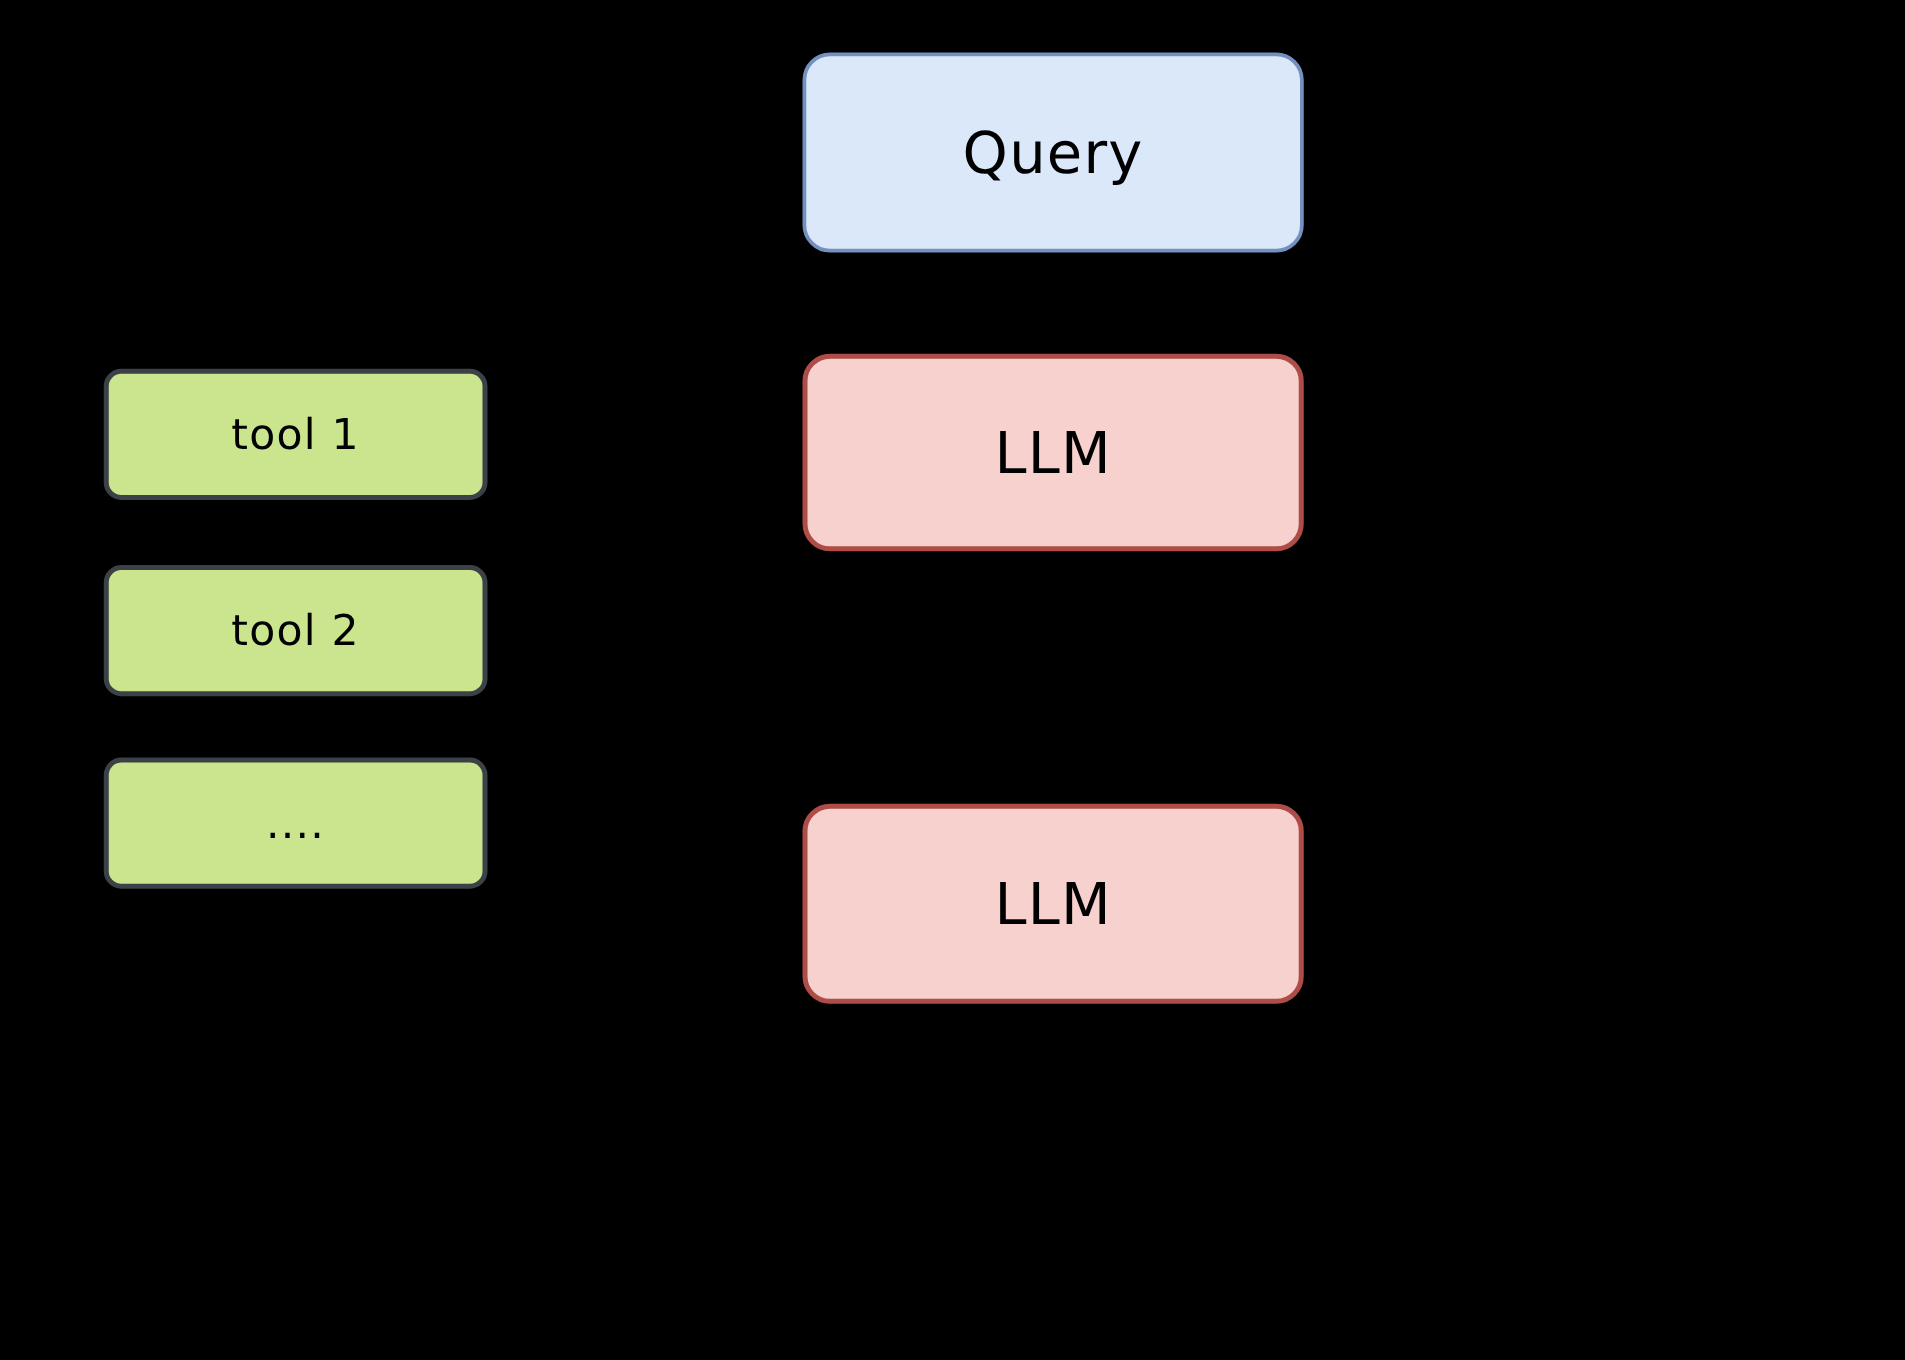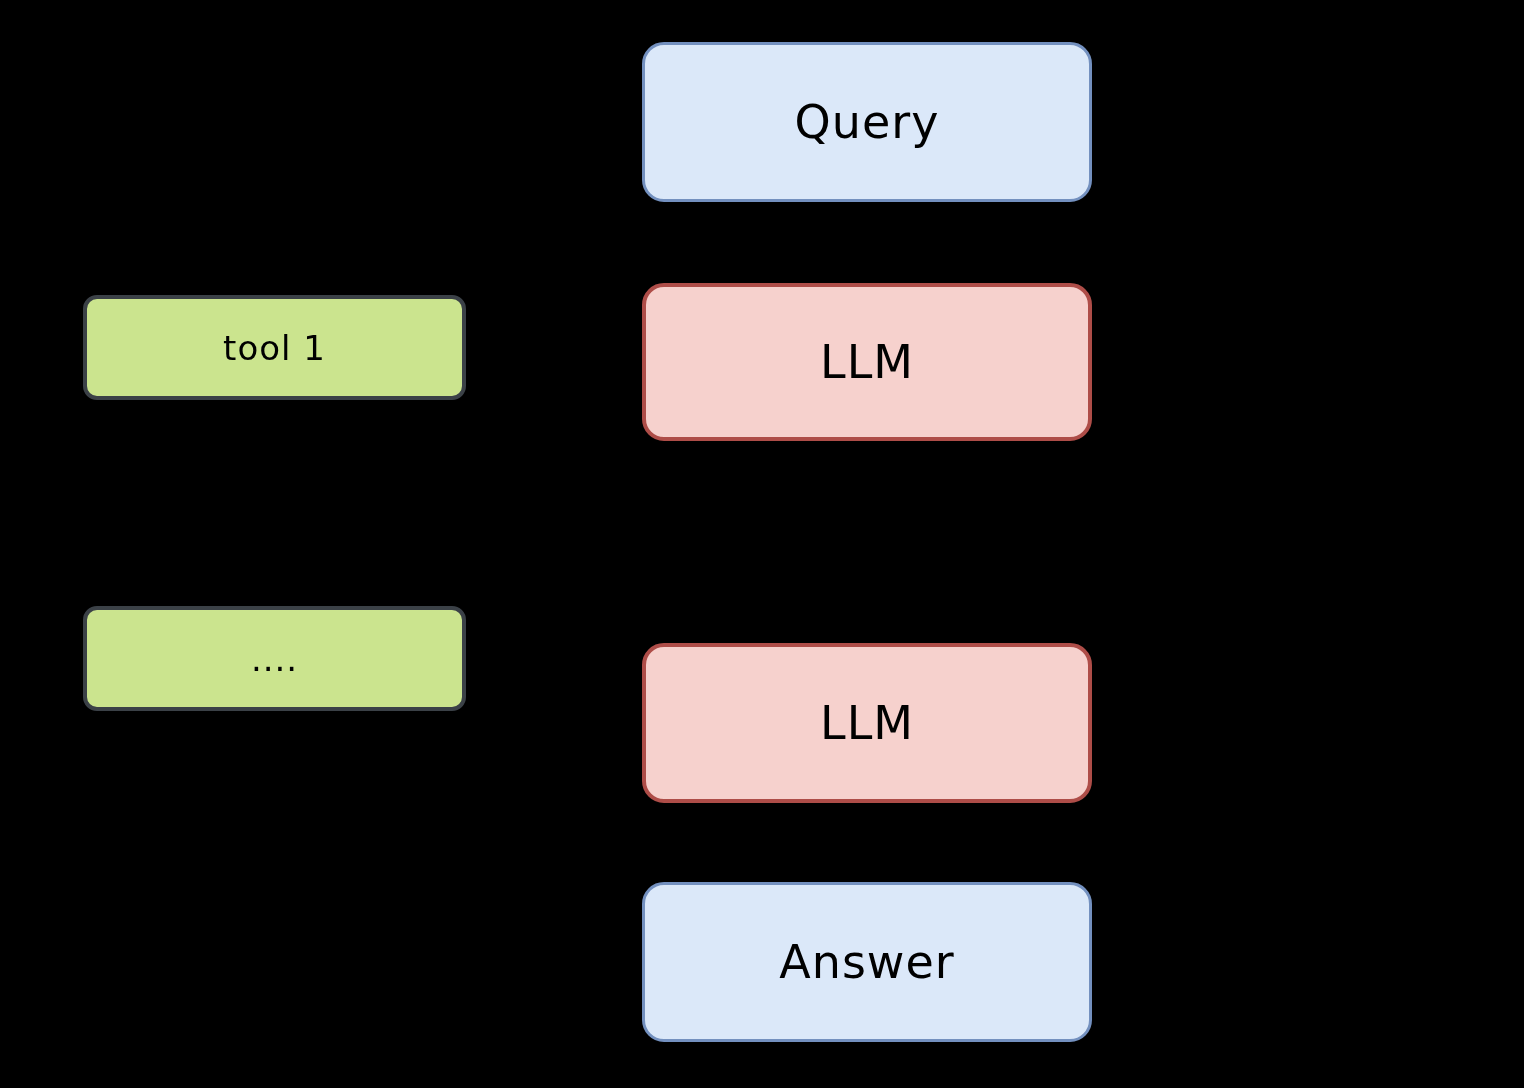--- a/index.html
+++ b/index.html
@@ -32,71 +32,71 @@
     display: flex;
     align-items: center;
     justify-content: center;
     box-sizing: border-box;
     color: var(--text-color);
     letter-spacing: 1px;
   }
   
   .flow-node {
     left: 642px;
-    width: 450px;
+    width: 401px;
     height: 160px;
     border-radius: 22px;
     font-size: 46px;
   }
   .flow-node.blue {
     background: var(--blue-fill);
     border: 3px solid var(--blue-border);
   }
   .flow-node.pink {
     background: var(--pink-fill);
     border: 4px solid var(--pink-border);
     justify-content: center;
   }
   #query-node  { top: 42px; }
   #llm-top-node { top: 283px; height: 158px; }
   #llm-bottom-node { top: 643px; }
   #answer-node { top: 882px; }
   
   .tool-node {
     left: 83px;
-    width: 383px;
+    width: 307px;
     height: 105px;
     border-radius: 14px;
     background: var(--green-fill);
     border: 4px solid var(--green-border);
     font-size: 34px;
   }
   #tool-node-1 { top: 295px; }
   #tool-node-2 { top: 452px; }
   #tool-node-3 { top: 606px; }
   #tool-node-4 { top: 763px; }
 </style>
 </head>
 <body>
 
 <div class="canvas">
 
   <div class="node tool-node" id="tool-node-1">
     <span>tool 1</span>
   </div>
+  <div class="node tool-node" id="tool-node-2">
+    <span>tool 2</span>
+  </div>
   <div class="node tool-node" id="tool-node-3">
     <span>....</span>
   </div>
 
   <div class="node flow-node blue" id="query-node">
     <span>Query</span>
   </div>
   <div class="node flow-node pink" id="llm-top-node">
     <span>LLM</span>
   </div>
   <div class="node flow-node pink" id="llm-bottom-node">
     <span>LLM</span>
   </div>
-  <div class="node flow-node blue" id="answer-node">
-    <span>Answer</span>
-  </div>
 
 </div>
 
 </body></html>

